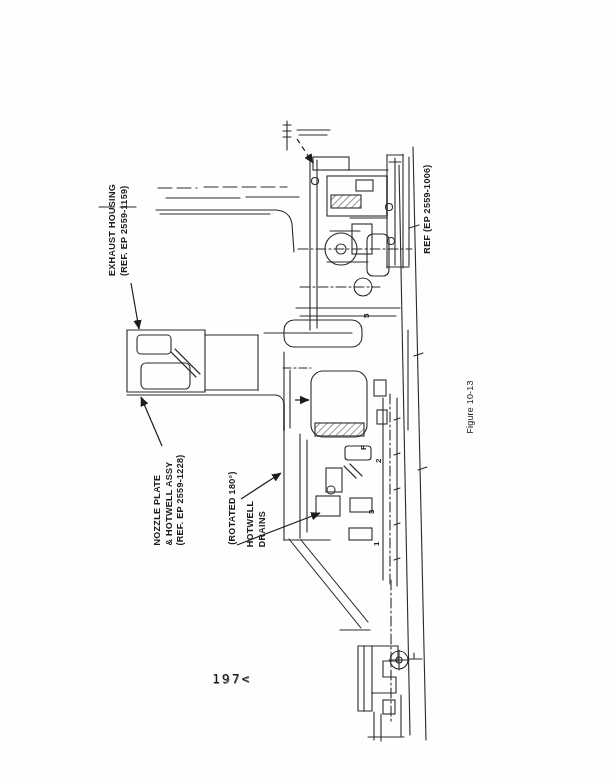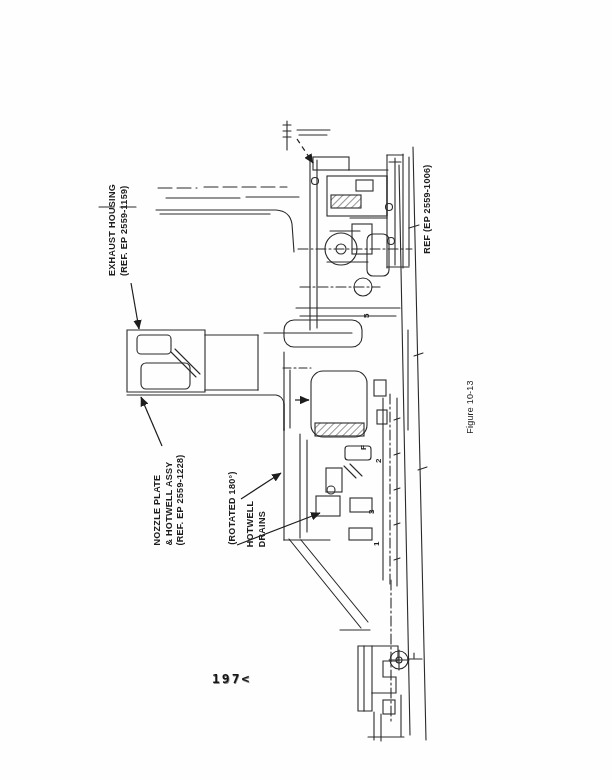--- a/index.html
+++ b/index.html
@@ -17,21 +17,21 @@
     white-space:nowrap;text-align:left;
     font-weight:700;font-size:9px;line-height:1.3;
     color:#1d1d1d;letter-spacing:.3px;
   }
   .rot .inner div{white-space:nowrap;}
   .caption .inner{font-weight:400;font-size:9px;letter-spacing:.2px;color:#222;}
   .refline-label .inner{font-weight:700;font-size:9px;}
   .page-number{
     position:absolute;left:212px;top:671px;
     font-family:"DejaVu Sans Mono",monospace;
-    font-size:13px;font-weight:700;letter-spacing:2px;color:#151515;
+    font-size:13px;font-weight:400;letter-spacing:2px;color:#151515;
     text-shadow:.6px .6px 0 rgba(40,40,40,.55);
   }
 </style>
 </head>
 <body>
 
 <div class="page">
 
   <svg width="612" height="780" viewBox="0 0 612 780">
     <defs>

